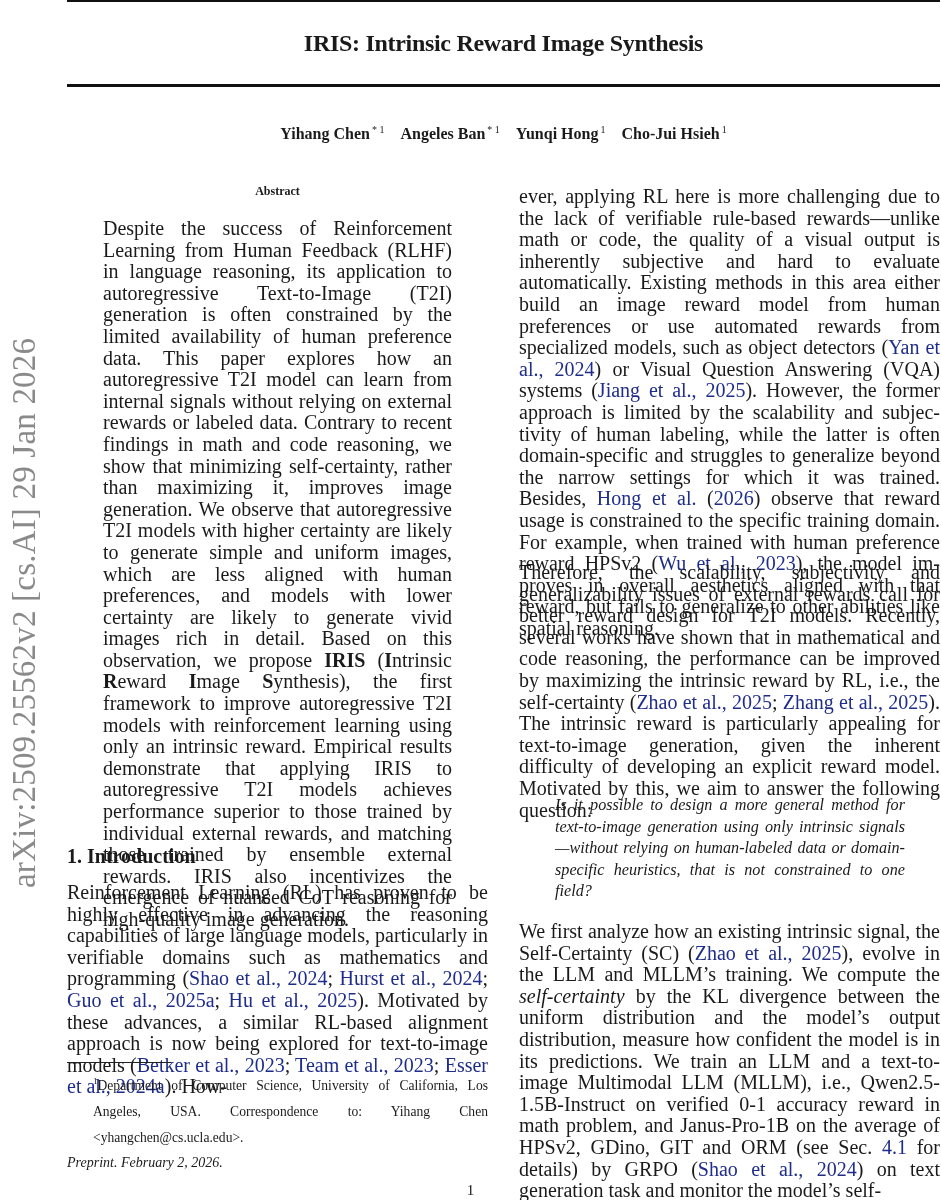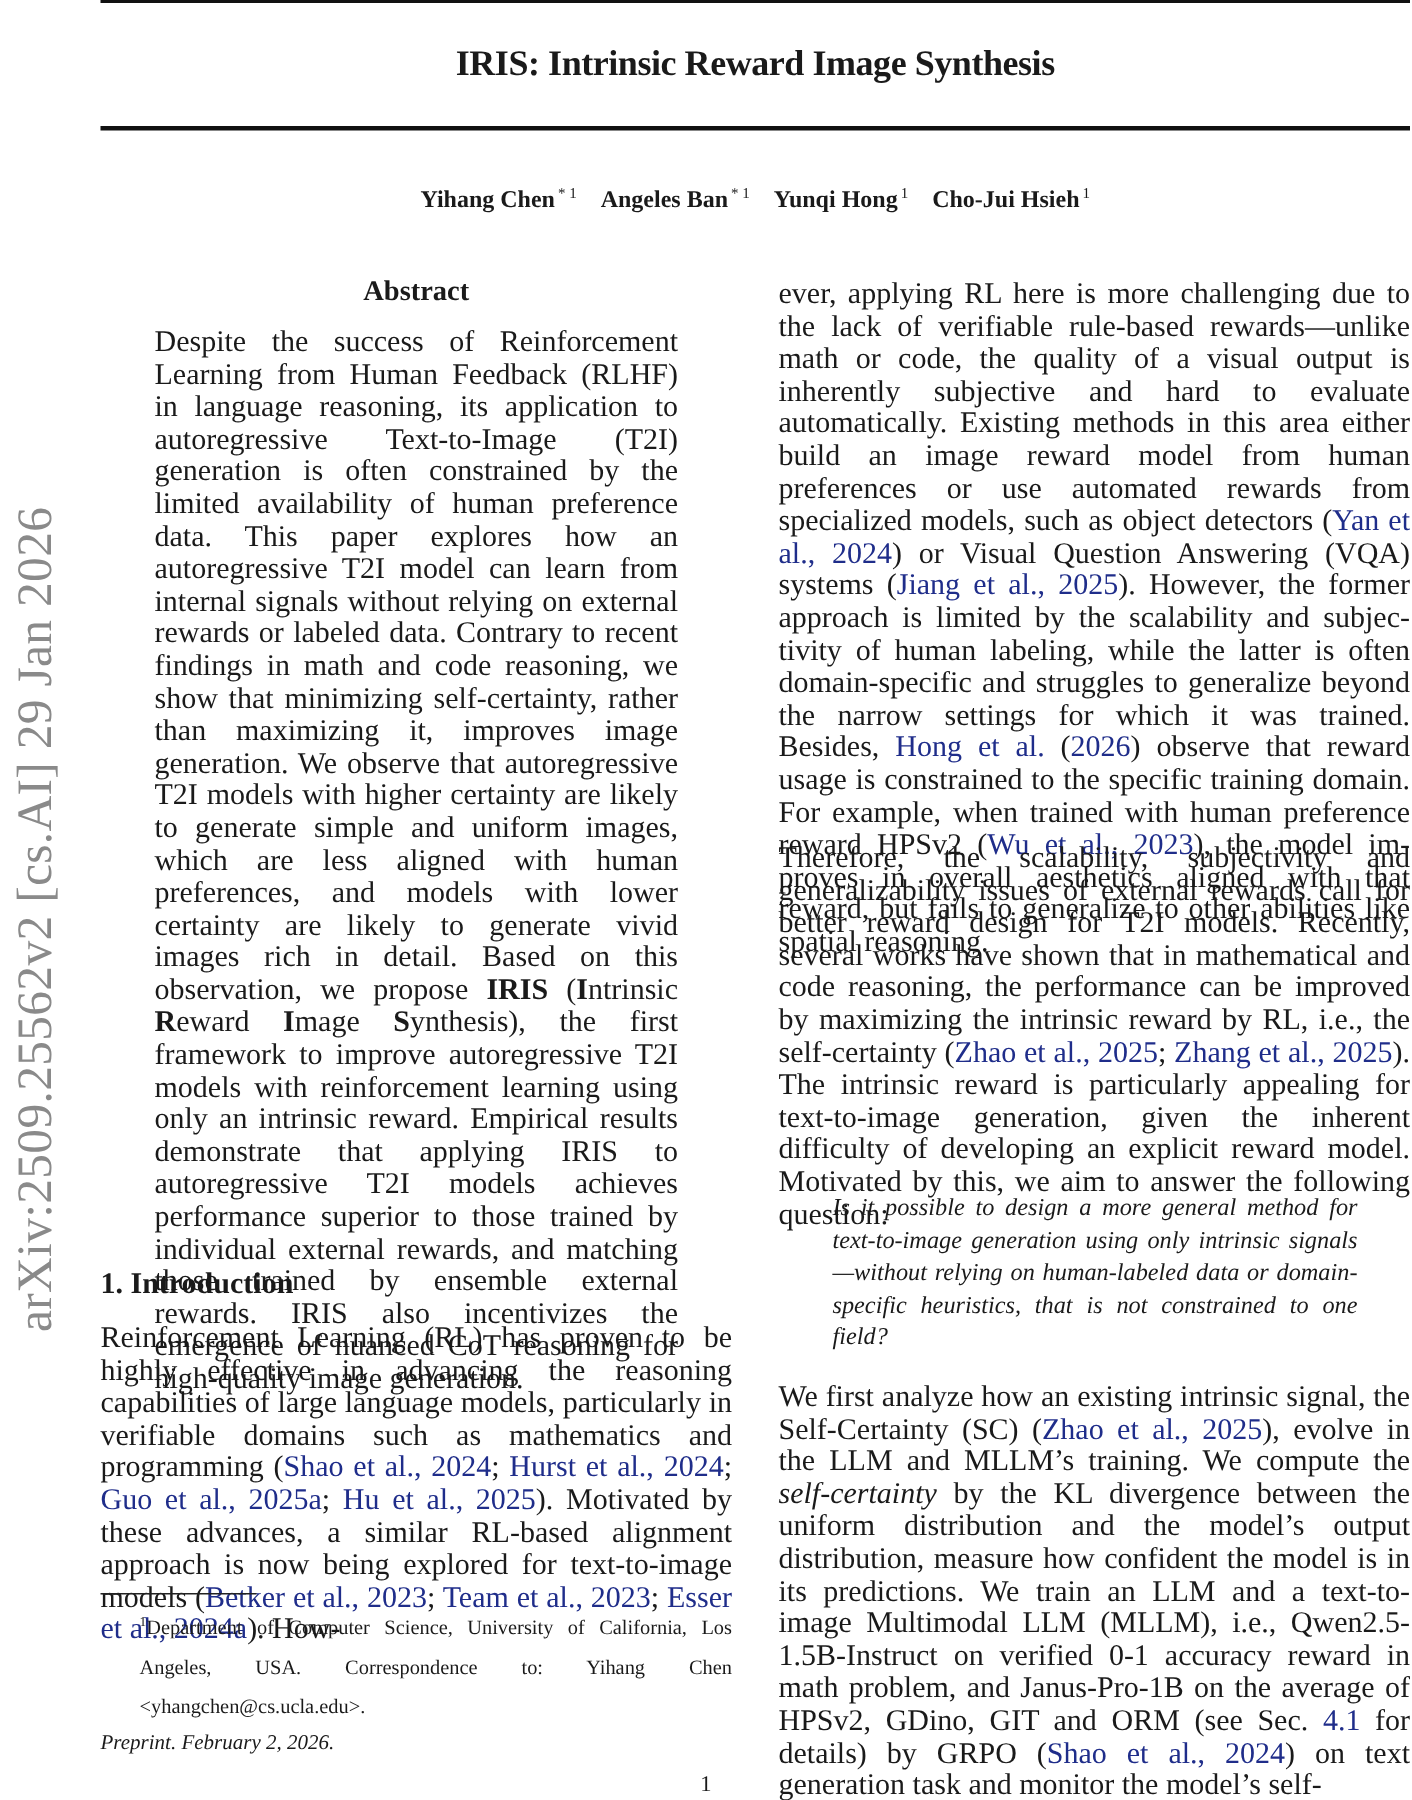--- a/index.html
+++ b/index.html
@@ -13,21 +13,21 @@
   .authors { position: absolute; top: 124px; left: 67px; width: 873px; text-align: center;
              font-size: 16px; font-weight: bold; }
   .authors .author { margin: 0 6px; }
   .authors sup { font-size: 10px; font-weight: normal; margin-left: 2px; vertical-align: 6px; }
   .side-id { position: absolute; left: 6px; top: 888px; transform-origin: 0 0; transform: rotate(-90deg);
              font-size: 33px; color: #8a8a8a; white-space: nowrap; letter-spacing: 0.2px; }
   .col { position: absolute; font-size: 20px; line-height: 21.6px; text-align: justify; hyphens: manual; }
   .col p { margin: 0; }
   .left-abs { left: 103px; top: 218px; width: 349px; }
   .abs-head { position: absolute; left: 103px; top: 184px; width: 349px; text-align: center;
-              font-size: 19px; font-weight: bold; }
+              font-size: 12px; font-weight: bold; }
   .intro-head { position: absolute; left: 67px; top: 845px; font-size: 20px; font-weight: bold; }
   .left-intro { left: 67px; top: 882px; width: 421px; }
   .footnote-rule { position: absolute; left: 67px; top: 1062px; width: 104px; height: 1px; background: #222; }
   .footnote { position: absolute; left: 67px; top: 1068px; width: 421px; font-size: 13.6px; line-height: 26px; text-align: justify; }
   .footnote .fn-indent { padding-left: 26px; }
   .footnote sup { font-size: 9px; }
   .preprint { position: absolute; left: 67px; top: 1131px; font-size: 14px; font-style: italic; margin-top: 24px; }
   .right1 { left: 519px; top: 186px; width: 421px; }
   .right2 { left: 519px; top: 562px; width: 421px; }
   .question { position: absolute; left: 555px; top: 795px; width: 350px; font-style: italic;

